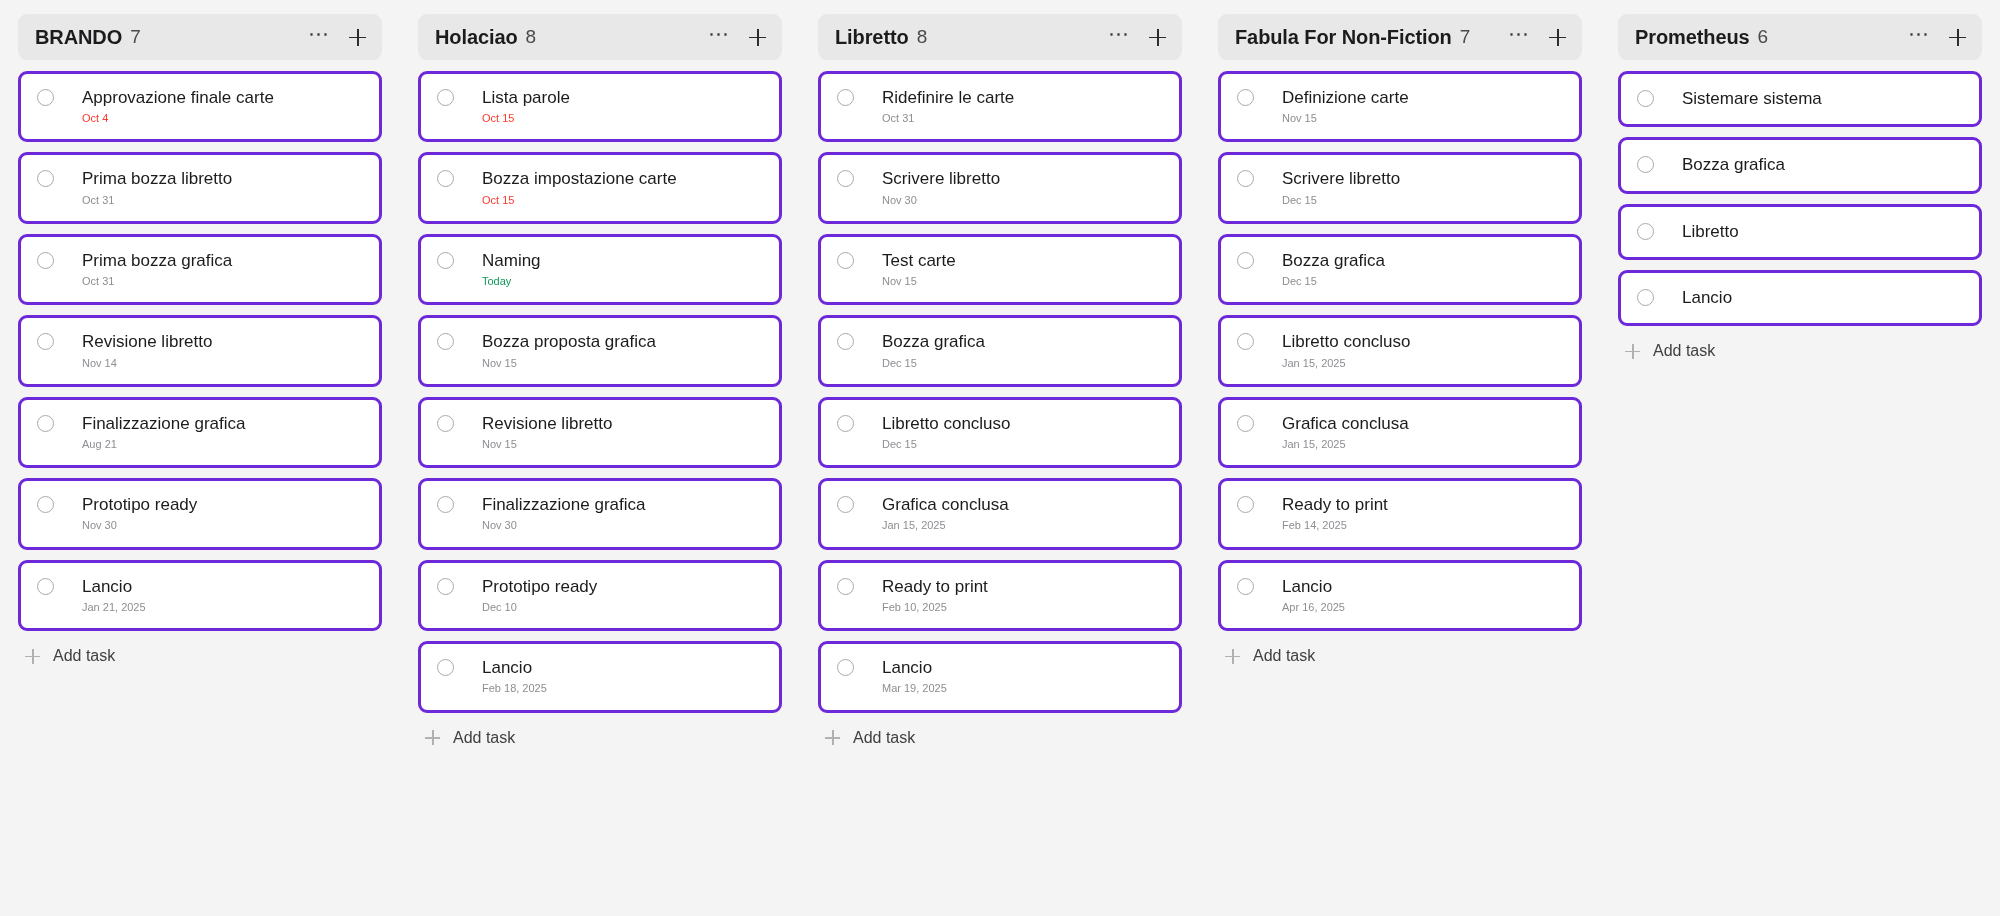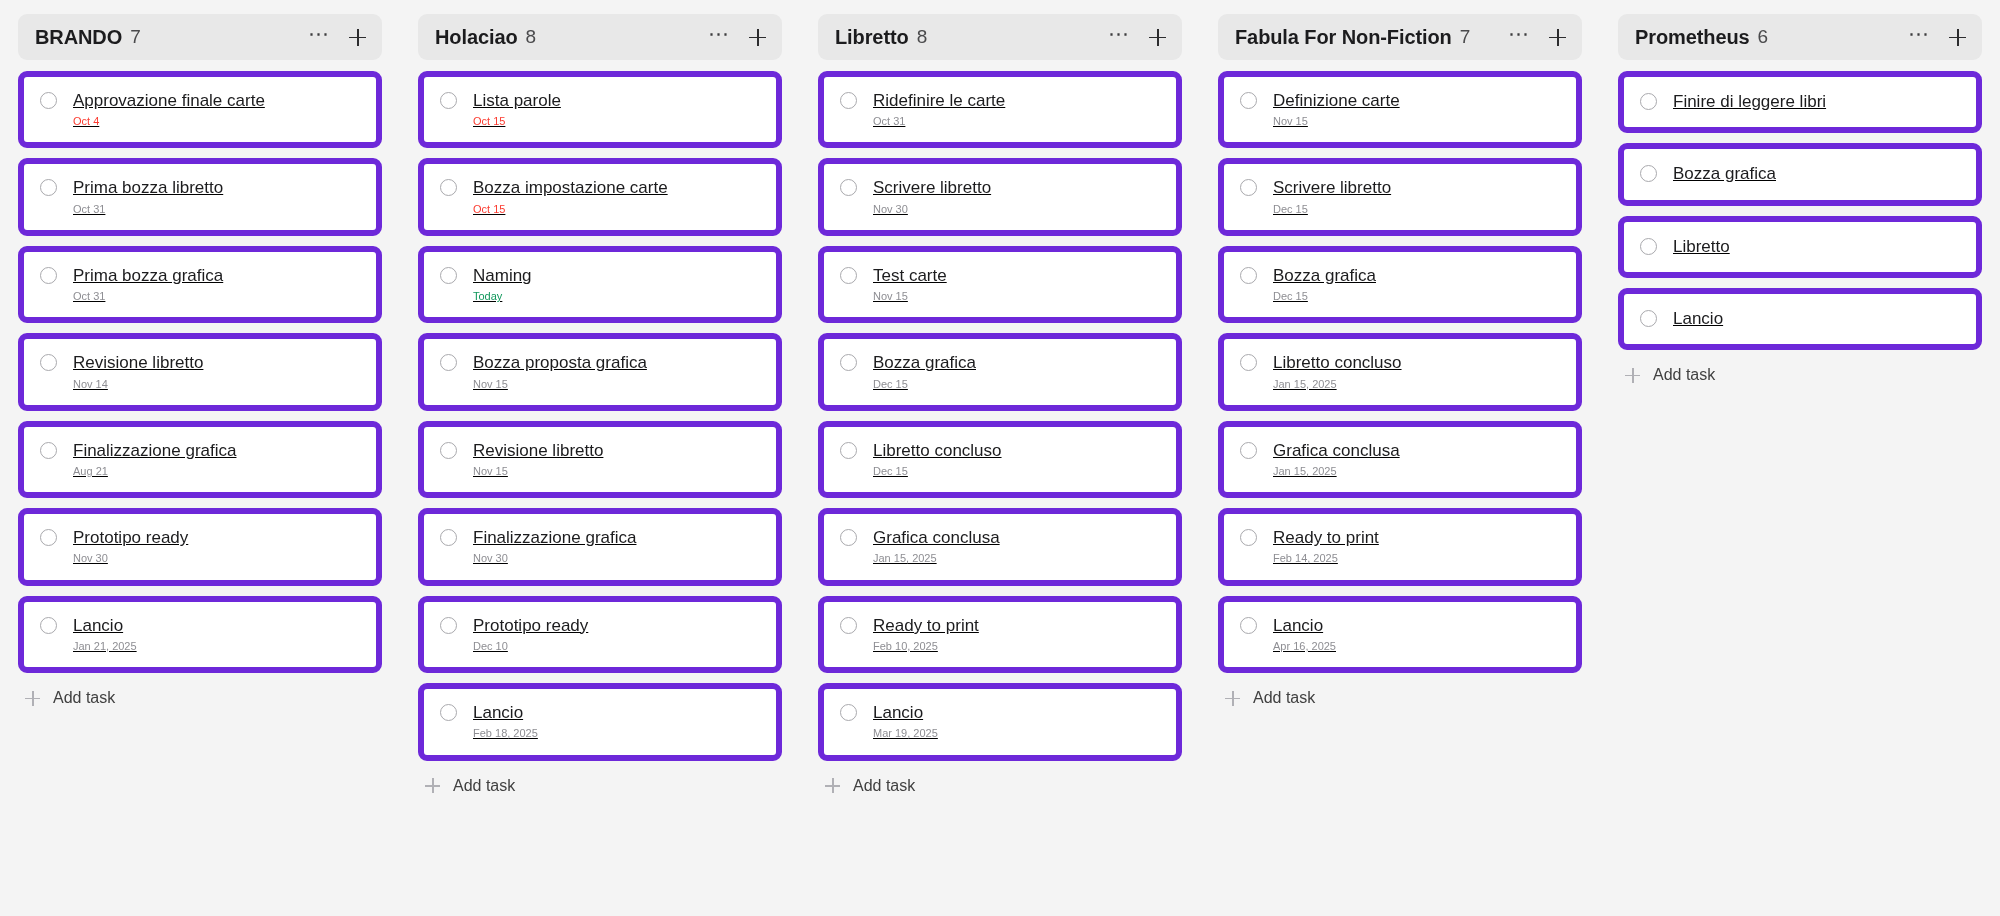--- a/index.html
+++ b/index.html
@@ -67,28 +67,27 @@
   .plus-h::before, .plus-h::after {
     content: ""; position: absolute; background: #2c2c2e;
   }
   .plus-h::before { left: 0; top: 8px; width: 17px; height: 1.6px; }
   .plus-h::after  { top: 0; left: 8px; height: 17px; width: 1.6px; }
 
   .cards { display: flex; flex-direction: column; gap: 10px; }
 
   .card {
     background: #ffffff;
-    border: 6px solid #6d28d9;
+    border: 3px solid #6d28d9;
     border-radius: 9px;
     padding: 13px 16px 14px 16px;
     display: flex;
     align-items: flex-start;
-    gap: 16px;
+    gap: 28px;
     cursor: pointer;
-    text-decoration: underline;
   }
   .card.compact { padding: 14px 16px 15px 16px; align-items: center; }
   .checkbox {
     flex: 0 0 auto;
     width: 17px; height: 17px;
     border: 1.4px solid #a9a9ad;
     border-radius: 50%;
     margin-top: 2px;
     cursor: pointer;
   }
@@ -427,21 +426,21 @@
           </div>
           <div class="icon-btn">
             <span class="plus-h"></span>
           </div>
         </div>
       </div>
       <div class="cards">
         <div class="card compact">
           <span class="checkbox"></span>
           <div class="card-body">
-            <div class="card-title">Finire di leggere libri</div>
+            <div class="card-title">Sistemare sistema</div>
           </div>
         </div>
         <div class="card compact">
           <span class="checkbox"></span>
           <div class="card-body">
             <div class="card-title">Bozza grafica</div>
           </div>
         </div>
         <div class="card compact">
           <span class="checkbox"></span>

